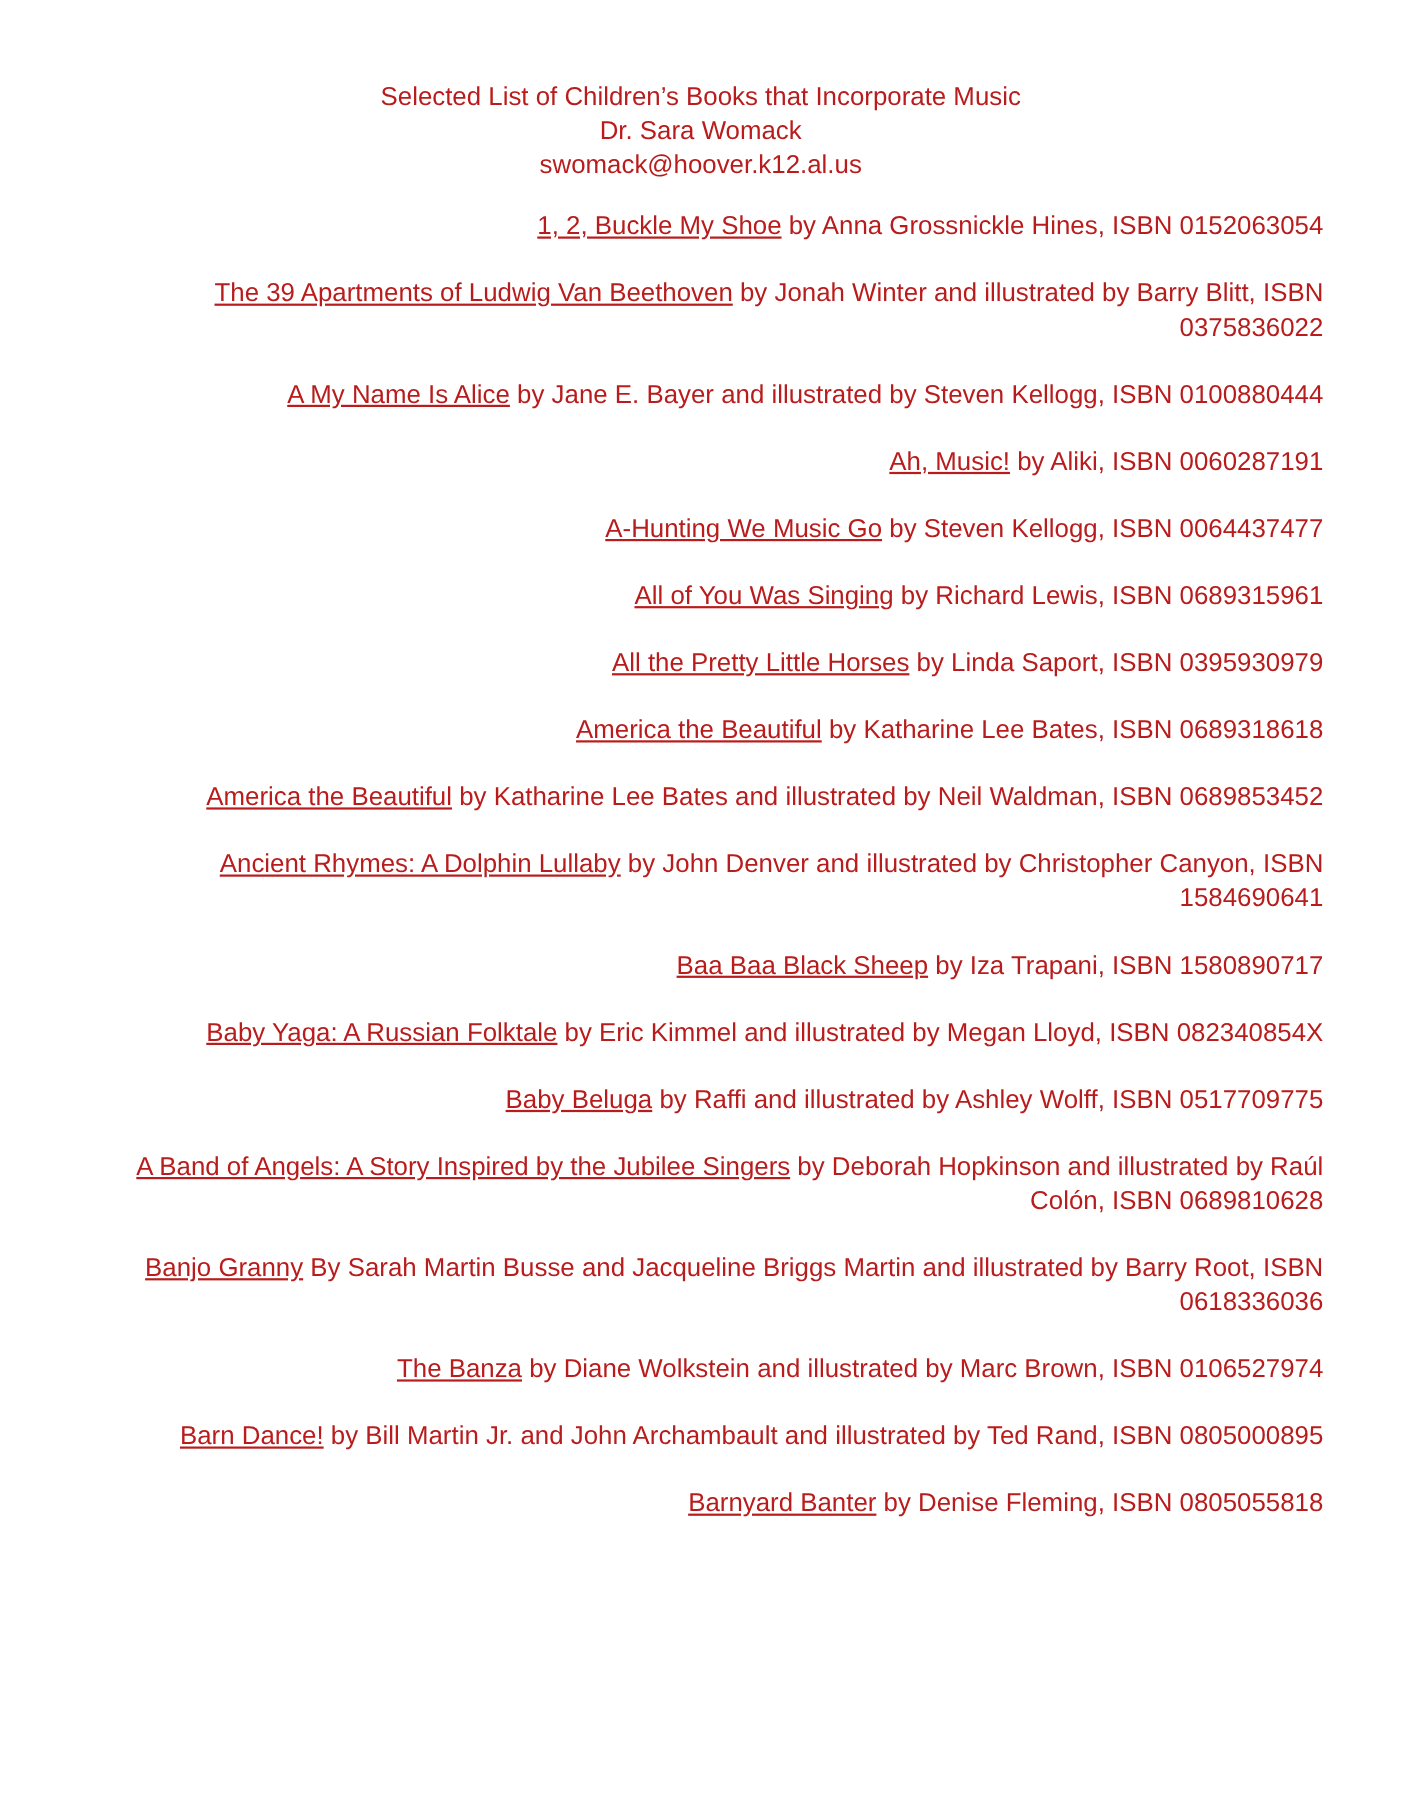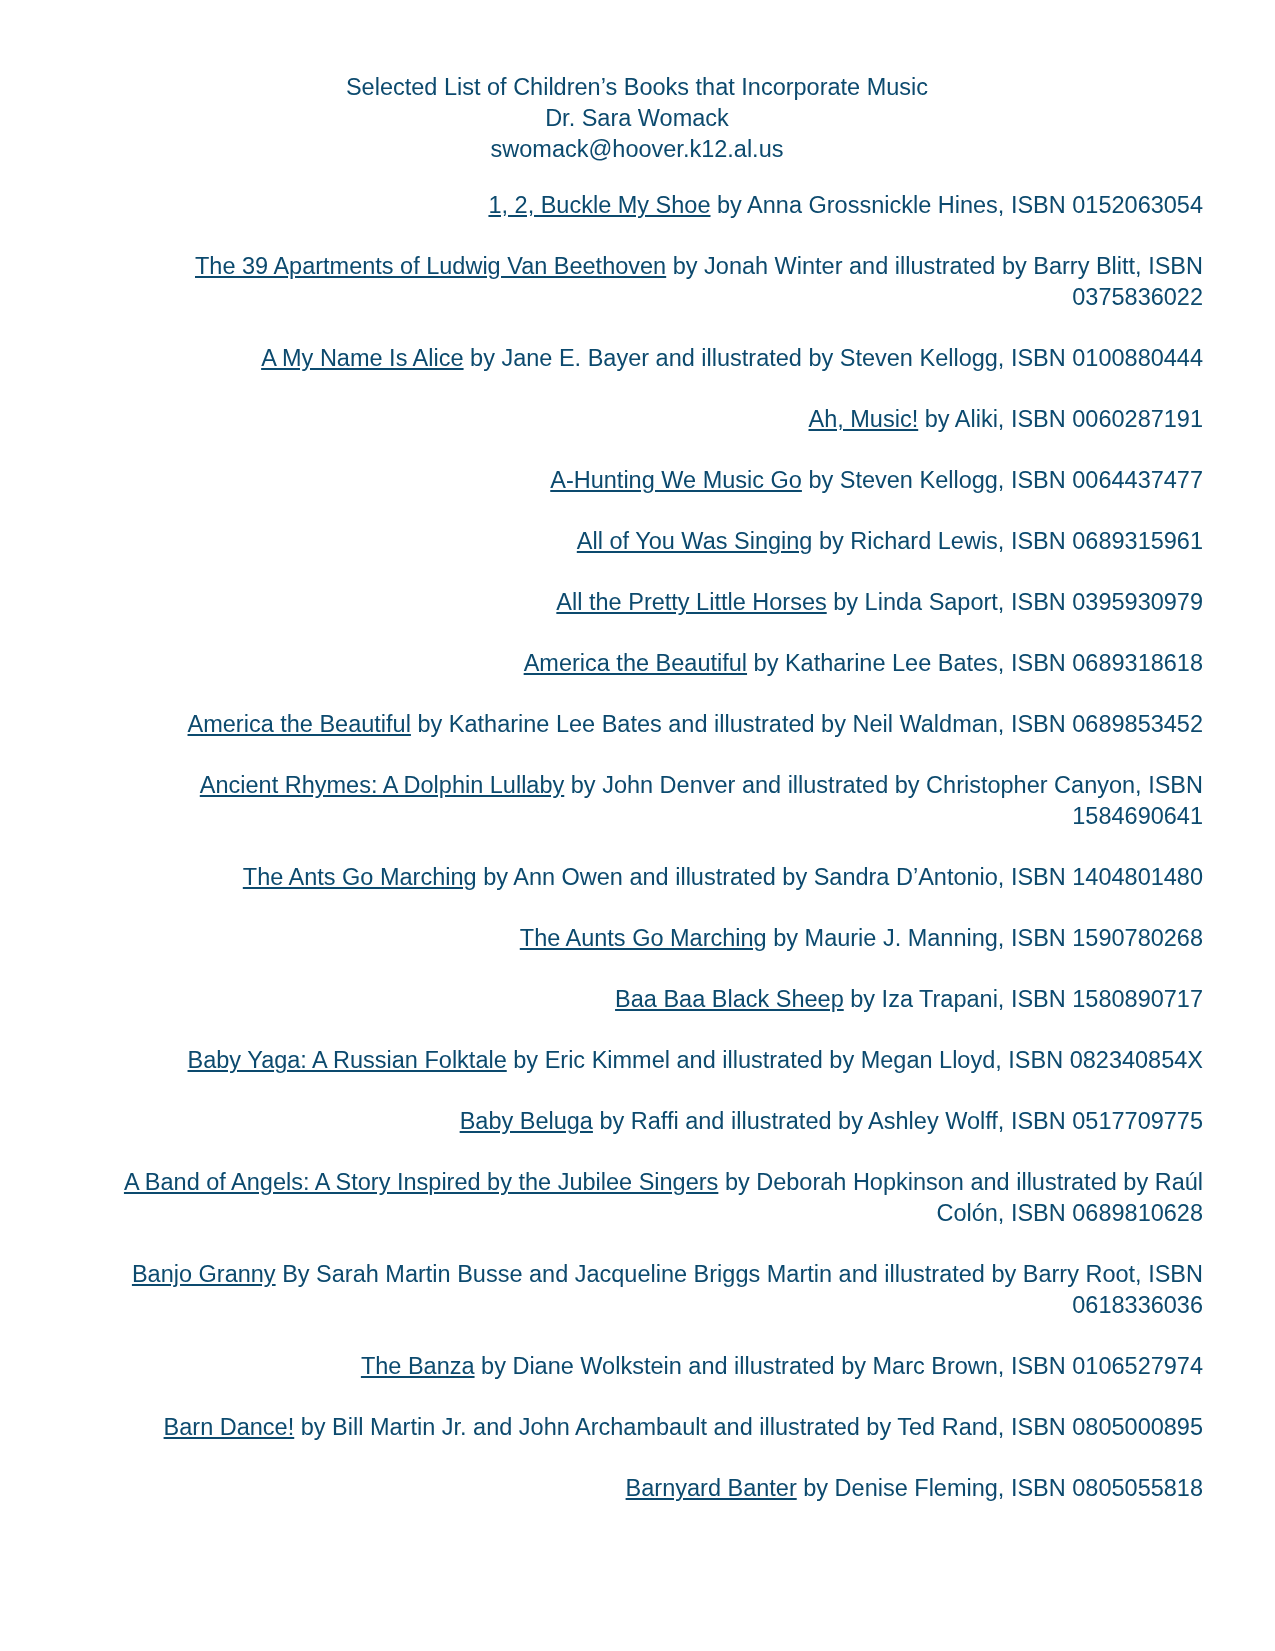--- a/index.html
+++ b/index.html
@@ -5,21 +5,21 @@
   html, body {
     margin: 0;
     padding: 0;
     background: #ffffff;
   }
   .page {
     position: relative;
     width: 1275px;
     height: 1651px;
     background: #ffffff;
-    color: #0c4a6e;
+    color: #b91c1c;
     font-family: "Liberation Sans", "DejaVu Sans", sans-serif;
     font-size: 23.5px;
     line-height: 31px;
     box-sizing: border-box;
     padding: 72px 72px 0 71px;
     overflow: hidden;
   }
   .doc-header {
     text-align: center;
     margin: 0 0 25px 0;
@@ -50,22 +50,20 @@
     <p class="book"><span class="book-title">1, 2, Buckle My Shoe</span> <span>by Anna Grossnickle Hines, ISBN 0152063054</span></p>
     <p class="book"><span class="book-title">The 39 Apartments of Ludwig Van Beethoven</span> <span>by Jonah Winter and illustrated by Barry Blitt, ISBN 0375836022</span></p>
     <p class="book"><span class="book-title">A My Name Is Alice</span> <span>by Jane E. Bayer and illustrated by Steven Kellogg, ISBN 0100880444</span></p>
     <p class="book"><span class="book-title">Ah, Music!</span> <span>by Aliki, ISBN 0060287191</span></p>
     <p class="book"><span class="book-title">A-Hunting We Music Go</span> <span>by Steven Kellogg, ISBN 0064437477</span></p>
     <p class="book"><span class="book-title">All of You Was Singing</span> <span>by Richard Lewis, ISBN 0689315961</span></p>
     <p class="book"><span class="book-title">All the Pretty Little Horses</span> <span>by Linda Saport, ISBN 0395930979</span></p>
     <p class="book"><span class="book-title">America the Beautiful</span> <span>by Katharine Lee Bates, ISBN 0689318618</span></p>
     <p class="book"><span class="book-title">America the Beautiful</span> <span>by Katharine Lee Bates and illustrated by Neil Waldman, ISBN 0689853452</span></p>
     <p class="book"><span class="book-title">Ancient Rhymes: A Dolphin Lullaby</span> <span>by John Denver and illustrated by Christopher Canyon, ISBN 1584690641</span></p>
-    <p class="book"><span class="book-title">The Ants Go Marching</span> <span>by Ann Owen and illustrated by Sandra D’Antonio, ISBN 1404801480</span></p>
-    <p class="book"><span class="book-title">The Aunts Go Marching</span> <span>by Maurie J. Manning, ISBN 1590780268</span></p>
     <p class="book"><span class="book-title">Baa Baa Black Sheep</span> <span>by Iza Trapani, ISBN 1580890717</span></p>
     <p class="book"><span class="book-title">Baby Yaga: A Russian Folktale</span> <span>by Eric Kimmel and illustrated by Megan Lloyd, ISBN 082340854X</span></p>
     <p class="book"><span class="book-title">Baby Beluga</span> <span>by Raffi and illustrated by Ashley Wolff, ISBN 0517709775</span></p>
     <p class="book"><span class="book-title">A Band of Angels: A Story Inspired by the Jubilee Singers</span> <span>by Deborah Hopkinson and illustrated by Raúl Colón, ISBN 0689810628</span></p>
     <p class="book"><span class="book-title">Banjo Granny</span> <span>By Sarah Martin Busse and Jacqueline Briggs Martin and illustrated by Barry Root, ISBN 0618336036</span></p>
     <p class="book"><span class="book-title">The Banza</span> <span>by Diane Wolkstein and illustrated by Marc Brown, ISBN 0106527974</span></p>
     <p class="book"><span class="book-title">Barn Dance!</span> <span>by Bill Martin Jr. and John Archambault and illustrated by Ted Rand, ISBN 0805000895</span></p>
     <p class="book"><span class="book-title">Barnyard Banter</span> <span>by Denise Fleming, ISBN 0805055818</span></p>
   </div>
 

